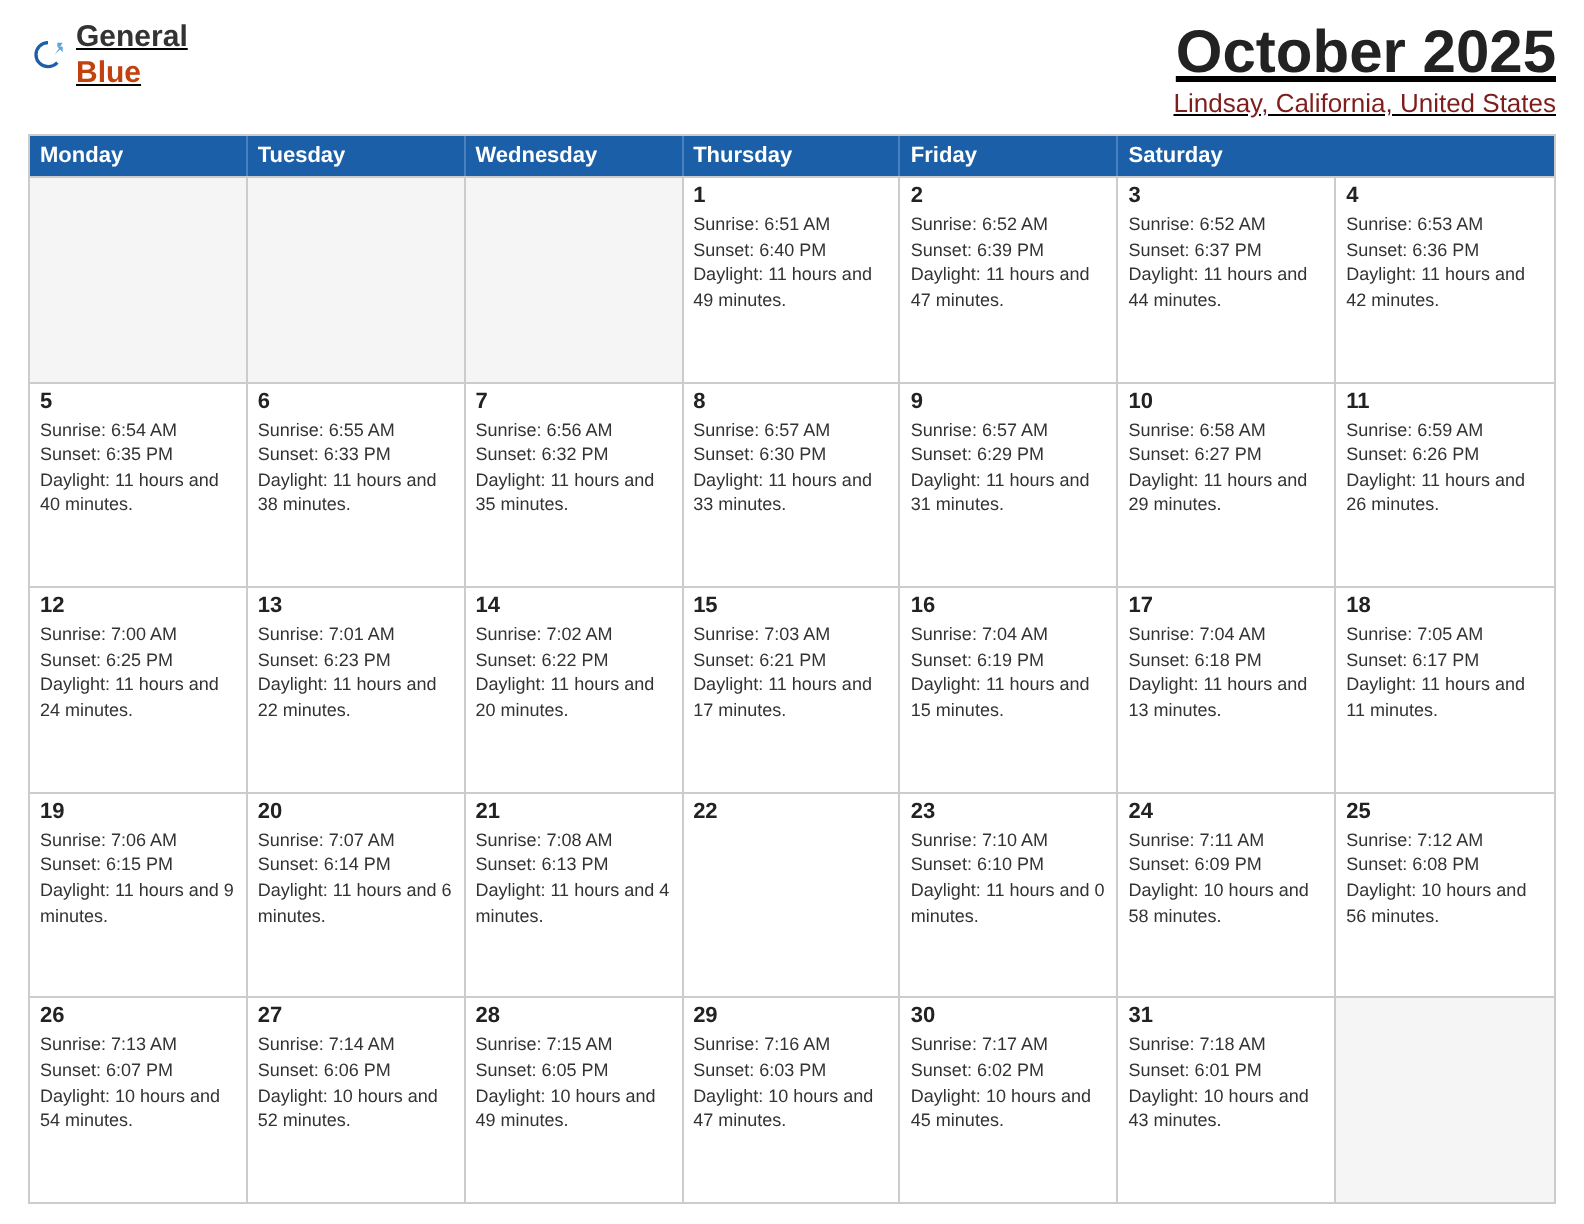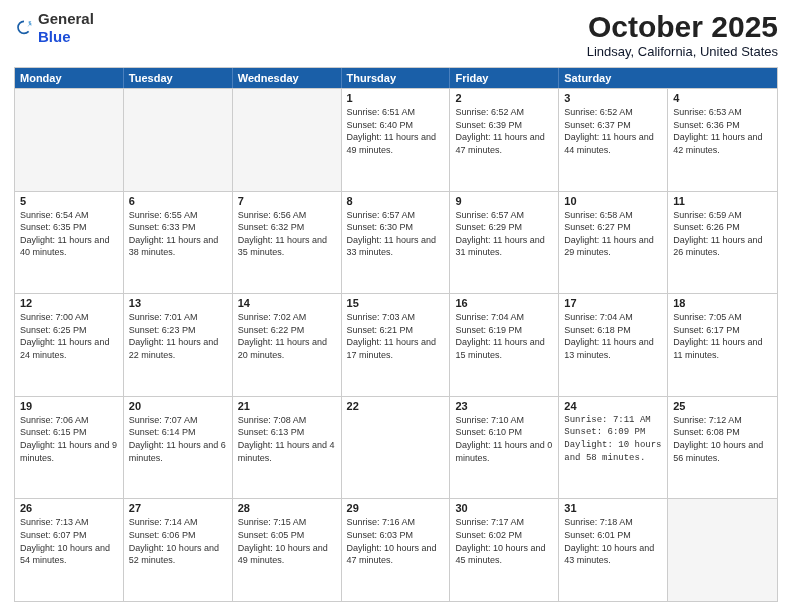--- a/index.html
+++ b/index.html
@@ -15,51 +15,52 @@
       height: 612px;
       padding: 10px 14px;
       display: flex;
       flex-direction: column;
     }
     .header {
       display: flex;
       justify-content: space-between;
       align-items: flex-start;
       margin-bottom: 8px;
+      text-decoration: underline;
     }
     .logo {
       display: flex;
       align-items: center;
       gap: 4px;
     }
     .logo-text-general {
       font-size: 15px;
       font-weight: bold;
       color: #333;
     }
     .logo-text-blue {
       font-size: 15px;
       font-weight: bold;
-      color: #1d4ed8;
+      color: #c2410c;
     }
     .logo-icon {
       width: 20px;
       height: 20px;
     }
     .title-area {
       text-align: right;
     }
     .month-title {
       font-size: 30px;
       font-weight: bold;
       color: #222;
     }
     .location {
       font-size: 13px;
-      color: #0f172a;
+      color: #7f1d1d;
       text-align: right;
     }
     .calendar {
       flex: 1;
       display: flex;
       flex-direction: column;
       border: 1px solid #ccc;
     }
     .cal-header {
       display: grid;
@@ -280,21 +281,21 @@
             <div class="cell-day">22</div>
           </div>
           <div class="cal-cell">
             <div class="cell-day">23</div>
             <div class="cell-info" style="white-space: pre-line;">Sunrise: 7:10 AM
 Sunset: 6:10 PM
 Daylight: 11 hours and 0 minutes.</div>
           </div>
           <div class="cal-cell">
             <div class="cell-day">24</div>
-            <div class="cell-info" style="white-space: pre-line; font-family: Liberation Mono, monospace;">Sunrise: 7:11 AM
+            <div class="cell-info" style="white-space: pre-line;">Sunrise: 7:11 AM
 Sunset: 6:09 PM
 Daylight: 10 hours and 58 minutes.</div>
           </div>
           <div class="cal-cell">
             <div class="cell-day">25</div>
             <div class="cell-info" style="white-space: pre-line;">Sunrise: 7:12 AM
 Sunset: 6:08 PM
 Daylight: 10 hours and 56 minutes.</div>
           </div>
         </div>

